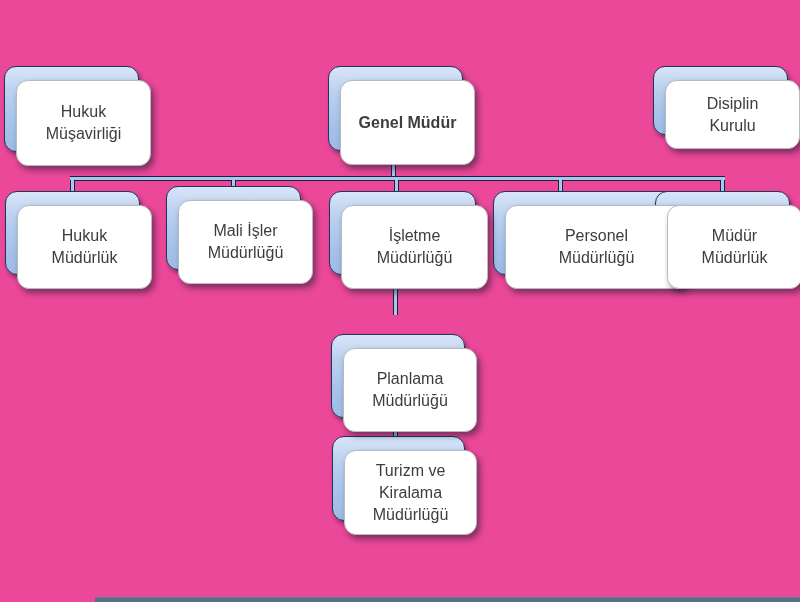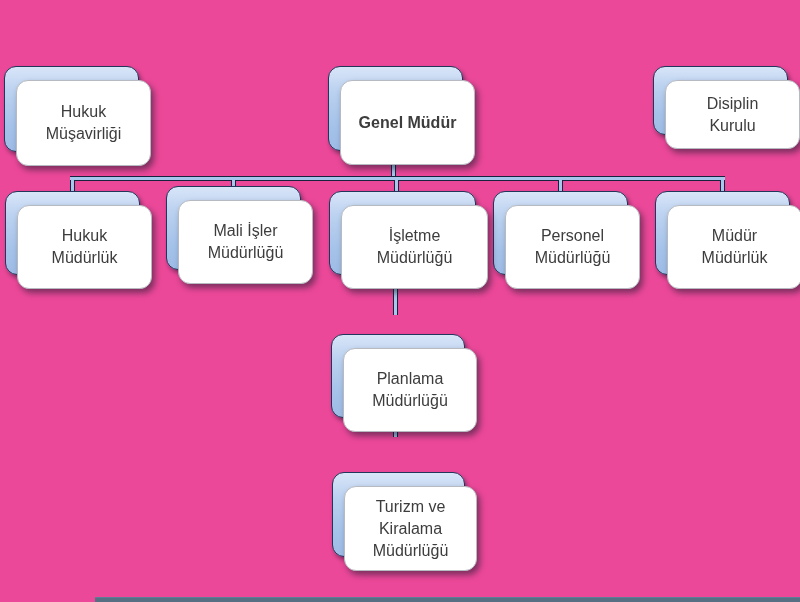--- a/index.html
+++ b/index.html
@@ -48,24 +48,24 @@
     text-align:center;
     white-space:nowrap;
   }
   
   #n-hukuk    {left:16px; top:80px; width:135px;height:86px;}
   #n-genel    {left:340px;top:80px; width:135px;height:85px;font-weight:bold;}
   #n-disiplin {left:665px;top:80px; width:135px;height:69px;}
   #n-teknik   {left:17px; top:205px;width:135px;height:84px;}
   #n-mali     {left:178px;top:200px;width:135px;height:84px;}
   #n-isletme  {left:341px;top:205px;width:147px;height:84px;}
-  #n-personel {left:505px;top:205px;width:135px;height:84px;}
+  #n-personel {left:505px;top:205px;width:135px;height:84px;padding-left:48px;}
   #n-idari    {left:667px;top:205px;width:135px;height:84px;}
   #n-planlama {left:343px;top:328px;width:134px;height:84px;margin-top:20px;}
-  #n-turizm   {left:344px;top:450px;width:133px;height:85px;margin-top:36px;}
+  #n-turizm   {left:344px;top:450px;width:133px;height:85px;}
   
   .conn{position:absolute;background:#a9c6ec;box-sizing:border-box;z-index:0;}
   .conn.v{width:5px;border-left:1px solid #16233f;border-right:1px solid #16233f;}
   .conn.h{height:5px;border-top:1px solid #16233f;border-bottom:1px solid #16233f;}
   #c-root    {left:391px;top:164px;height:14px;}
   #c-bus     {left:70px; top:176px;width:655px;}
   #c-teknik  {left:70px; top:180px;height:12px;}
   #c-mali    {left:231px;top:180px;height:12px;}
   #c-isletme {left:394px;top:180px;height:12px;}
   #c-personel{left:558px;top:180px;height:12px;}

